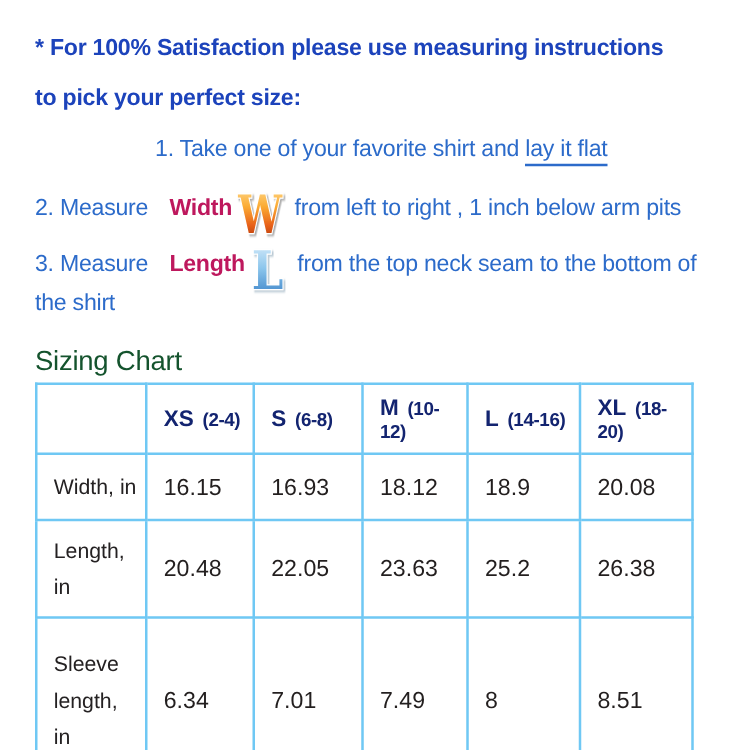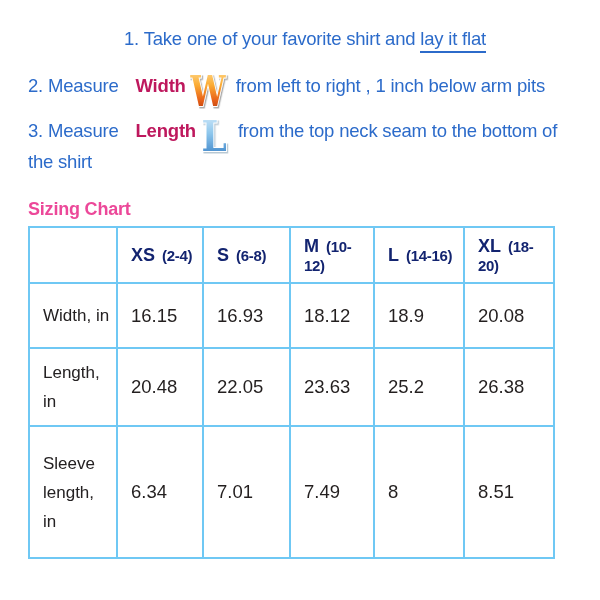--- a/index.html
+++ b/index.html
@@ -43,23 +43,23 @@
   
   .letter-wrap {
     display: inline-block;
     margin: 0 7px 0 6px;
     vertical-align: baseline;
   }
   .letter-wrap svg { overflow: visible; display: inline; vertical-align: baseline; }
   
   .chart-heading {
     margin-top: 19px;
-    font-size: 18px;
-    font-weight: bold;
-    color: #ec4899;
+    font-size: 22px;
+    font-weight: normal;
+    color: #14532d;
     line-height: 26px;
     letter-spacing: -0.2px;
   }
   table.sizing {
     margin-top: 4px;
     border-collapse: collapse;
     table-layout: fixed;
     width: 525px;
   }
   table.sizing th, table.sizing td {
@@ -91,20 +91,22 @@
     font-size: 18.5px;
     color: #231f1f;
   }
 </style>
 </head>
 <body>
 
 <div class="content">
 
   <div>
+    <div class="title-line">* For 100% Satisfaction please use measuring instructions</div>
+    <div class="title-line">to pick your perfect size:</div>
   </div>
 
   <div class="step step-1"><span>1. Take one of your favorite shirt and </span><span class="u-link">lay it flat</span></div>
 
   <div class="step step-2"><span>2. Measure </span><span class="bold-word">Width</span><span class="letter-wrap"><svg width="32" height="20" viewBox="0 0 32 20">
         <defs>
           <linearGradient id="wg" x1="0" y1="0" x2="0" y2="1">
             <stop offset="0" stop-color="#ffe29e"></stop>
             <stop offset="0.38" stop-color="#fbab33"></stop>
             <stop offset="0.68" stop-color="#e8611a"></stop>
@@ -148,21 +150,21 @@
     </colgroup>
     <tbody>
         <tr style="height:56px">
       <th><span class="sz"></span><span class="rg"></span></th>
       <th><span class="sz">XS</span><span class="rg">(2-4)</span></th>
       <th><span class="sz">S</span><span class="rg">(6-8)</span></th>
       <th><span class="sz">M</span><span class="rg">(10-12)</span></th>
       <th><span class="sz">L</span><span class="rg">(14-16)</span></th>
       <th><span class="sz">XL</span><span class="rg">(18-20)</span></th>
     </tr>
-    <tr style="height:65px">
+    <tr style="height:53px">
       <td class="rowlab">Width, in</td>
       <td class="val">16.15</td>
       <td class="val">16.93</td>
       <td class="val">18.12</td>
       <td class="val">18.9</td>
       <td class="val">20.08</td>
     </tr>
     <tr style="height:78px">
       <td class="rowlab">Length,
 in</td>

